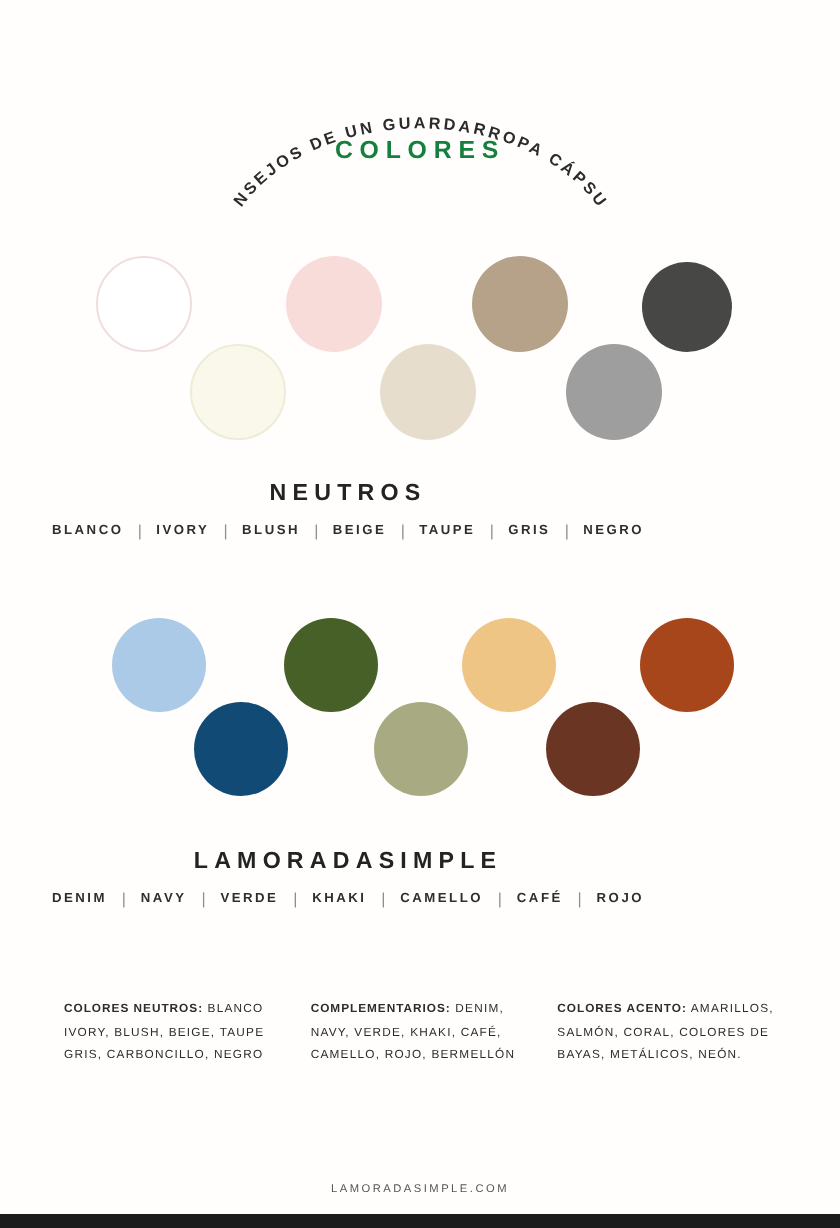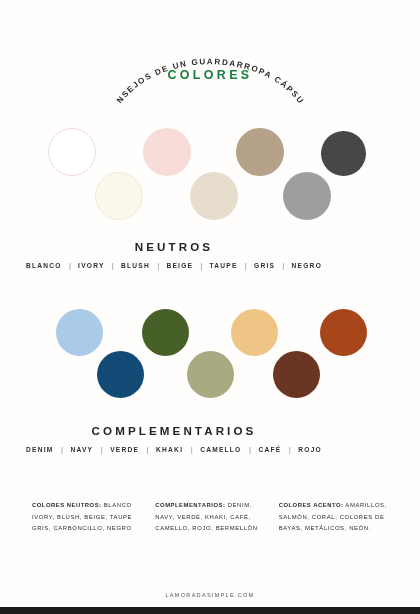--- a/index.html
+++ b/index.html
@@ -167,21 +167,21 @@
   <div class="palette" style="margin-top:32px;">
     <div class="swatch-row" id="row-comp" style="height:122px;">
         <div class="swatch" style="left: 56px; top: 7px; width: 47px; height: 47px; background: rgb(170, 202, 232);"></div>
         <div class="swatch" style="left: 97px; top: 49px; width: 47px; height: 47px; background: rgb(18, 74, 118);"></div>
         <div class="swatch" style="left: 142px; top: 7px; width: 47px; height: 47px; background: rgb(70, 96, 39);"></div>
         <div class="swatch" style="left: 187px; top: 49px; width: 47px; height: 47px; background: rgb(168, 170, 130);"></div>
         <div class="swatch" style="left: 231px; top: 7px; width: 47px; height: 47px; background: rgb(238, 197, 133);"></div>
         <div class="swatch" style="left: 273px; top: 49px; width: 47px; height: 47px; background: rgb(107, 53, 36);"></div>
         <div class="swatch" style="left: 320px; top: 7px; width: 47px; height: 47px; background: rgb(168, 70, 27);"></div>
       </div>
-    <div class="section-head">COMPLEMENTARIOS</div>
+    <div class="section-head">LAMORADASIMPLE</div>
     <div class="name-row" id="names-comp">
         <span class="name-item">DENIM</span>
         <span class="name-sep">|</span>
         <span class="name-item">NAVY</span>
         <span class="name-sep">|</span>
         <span class="name-item">VERDE</span>
         <span class="name-sep">|</span>
         <span class="name-item">KHAKI</span>
         <span class="name-sep">|</span>
         <span class="name-item">CAMELLO</span>

